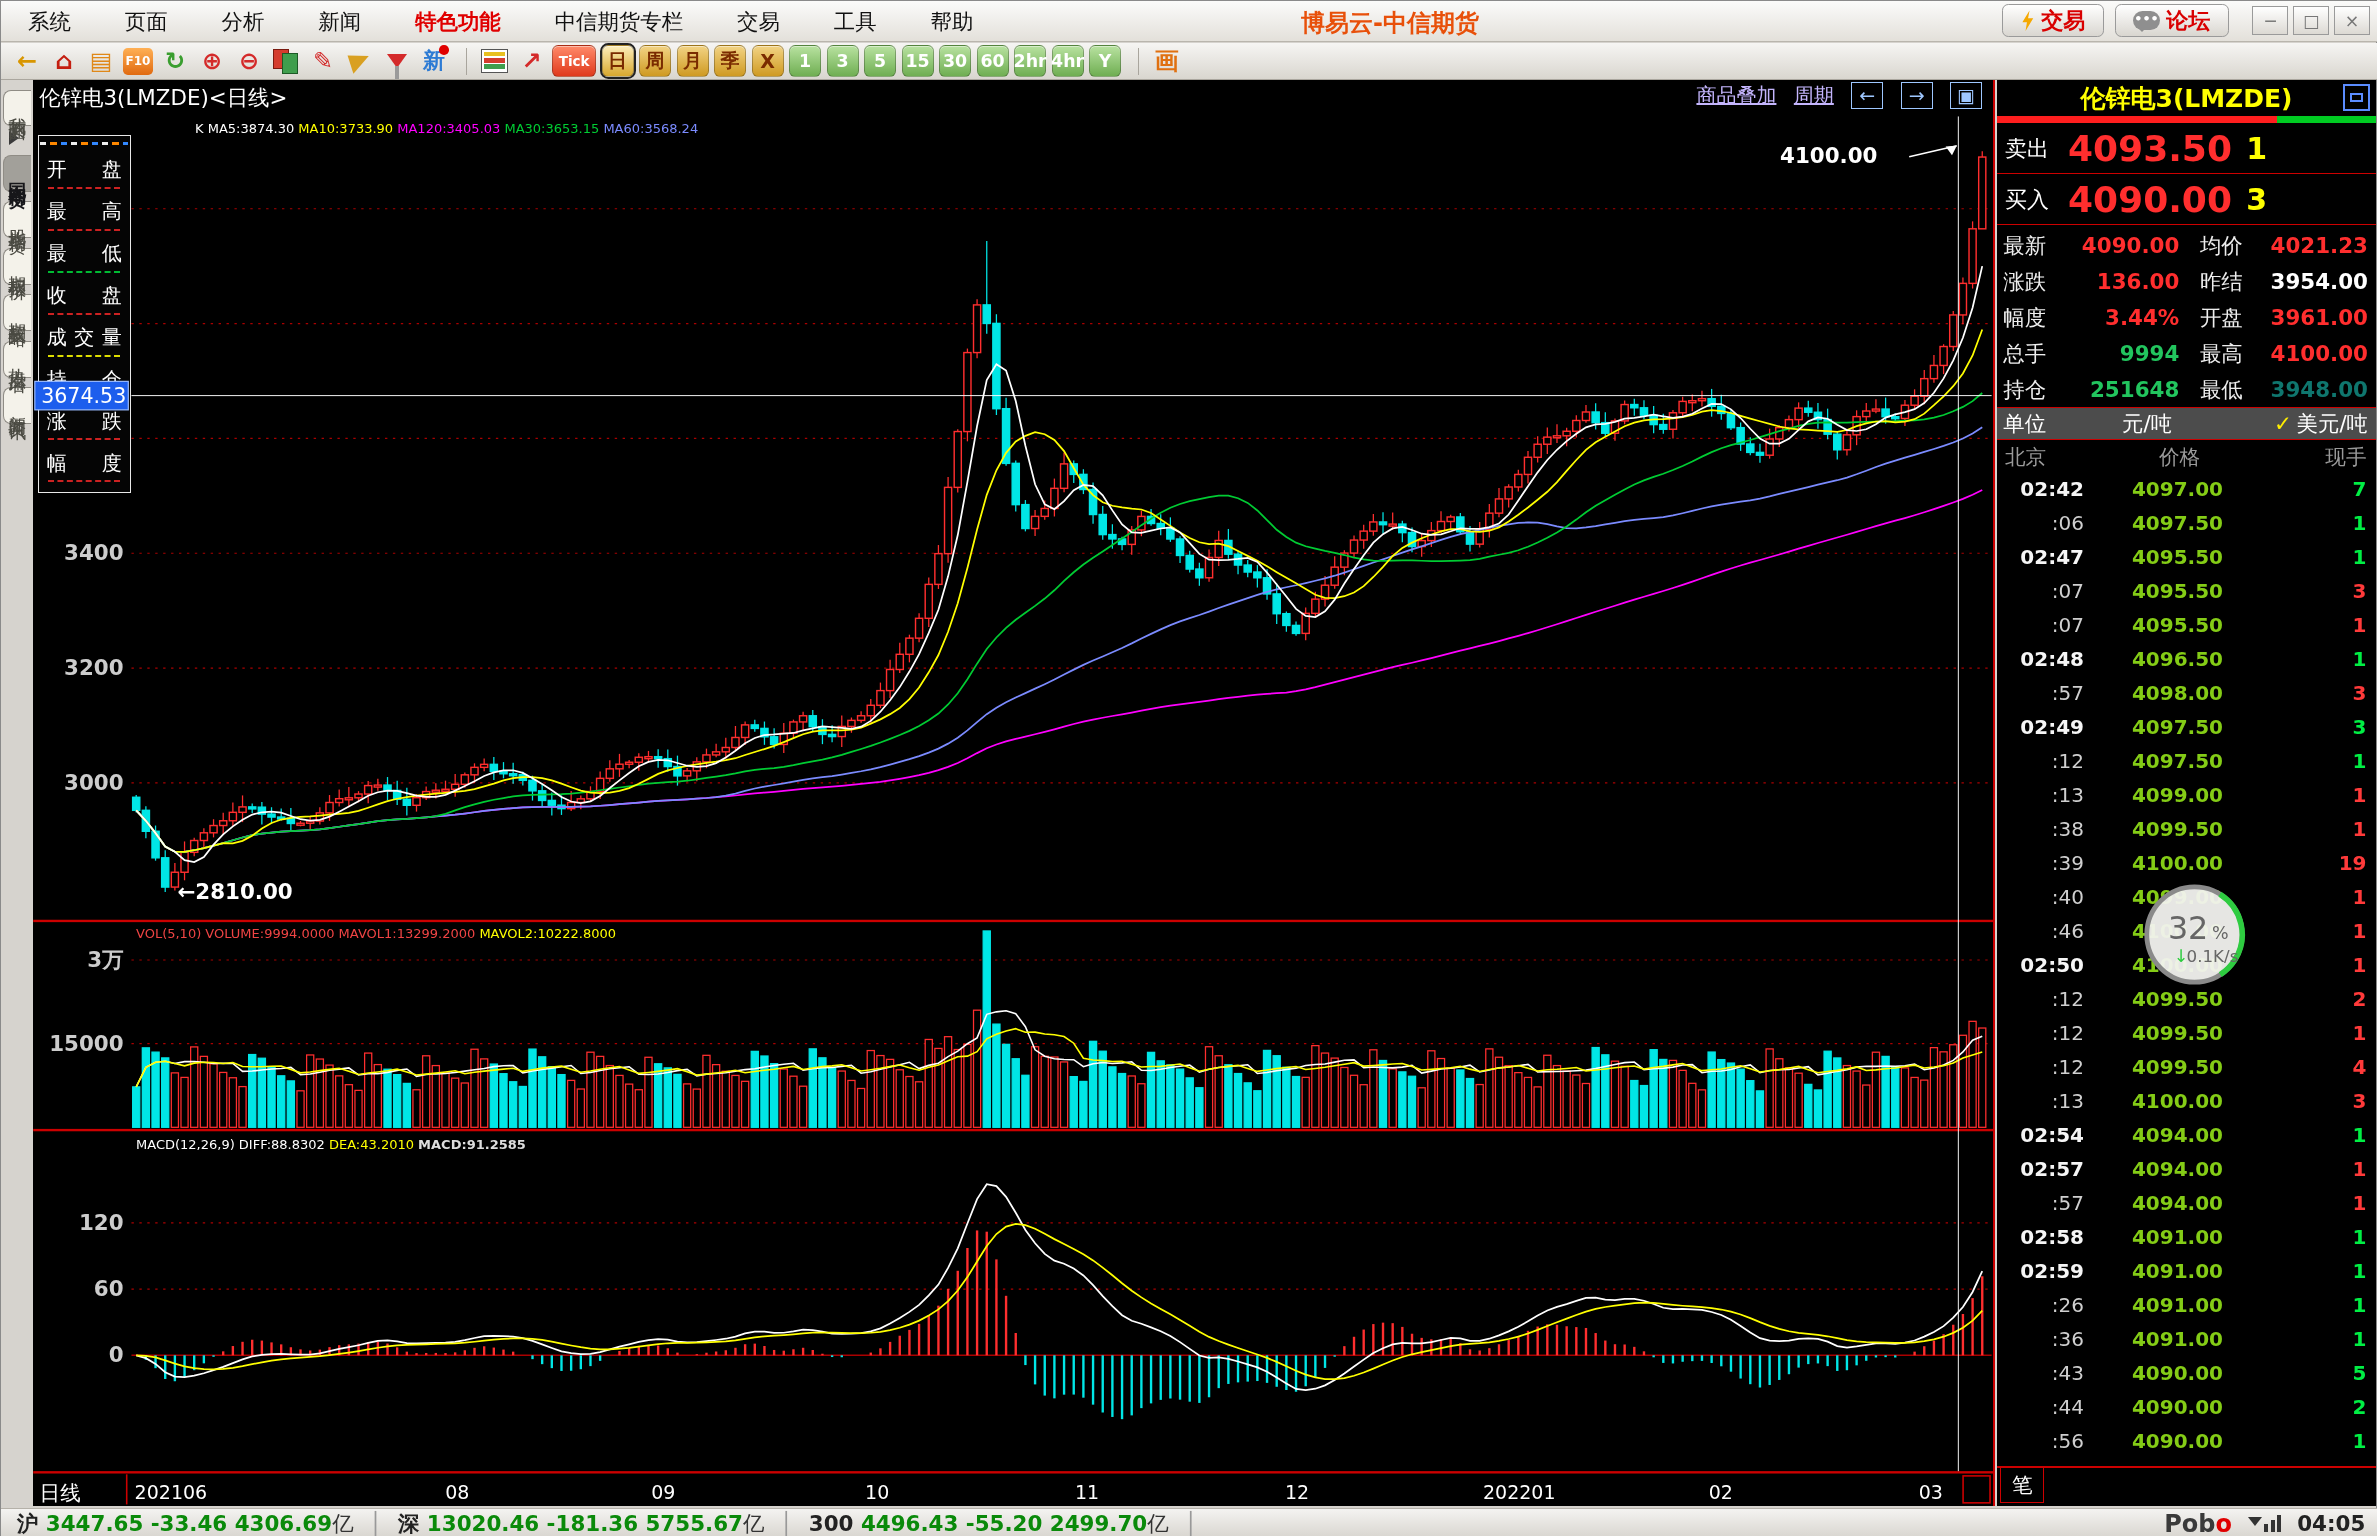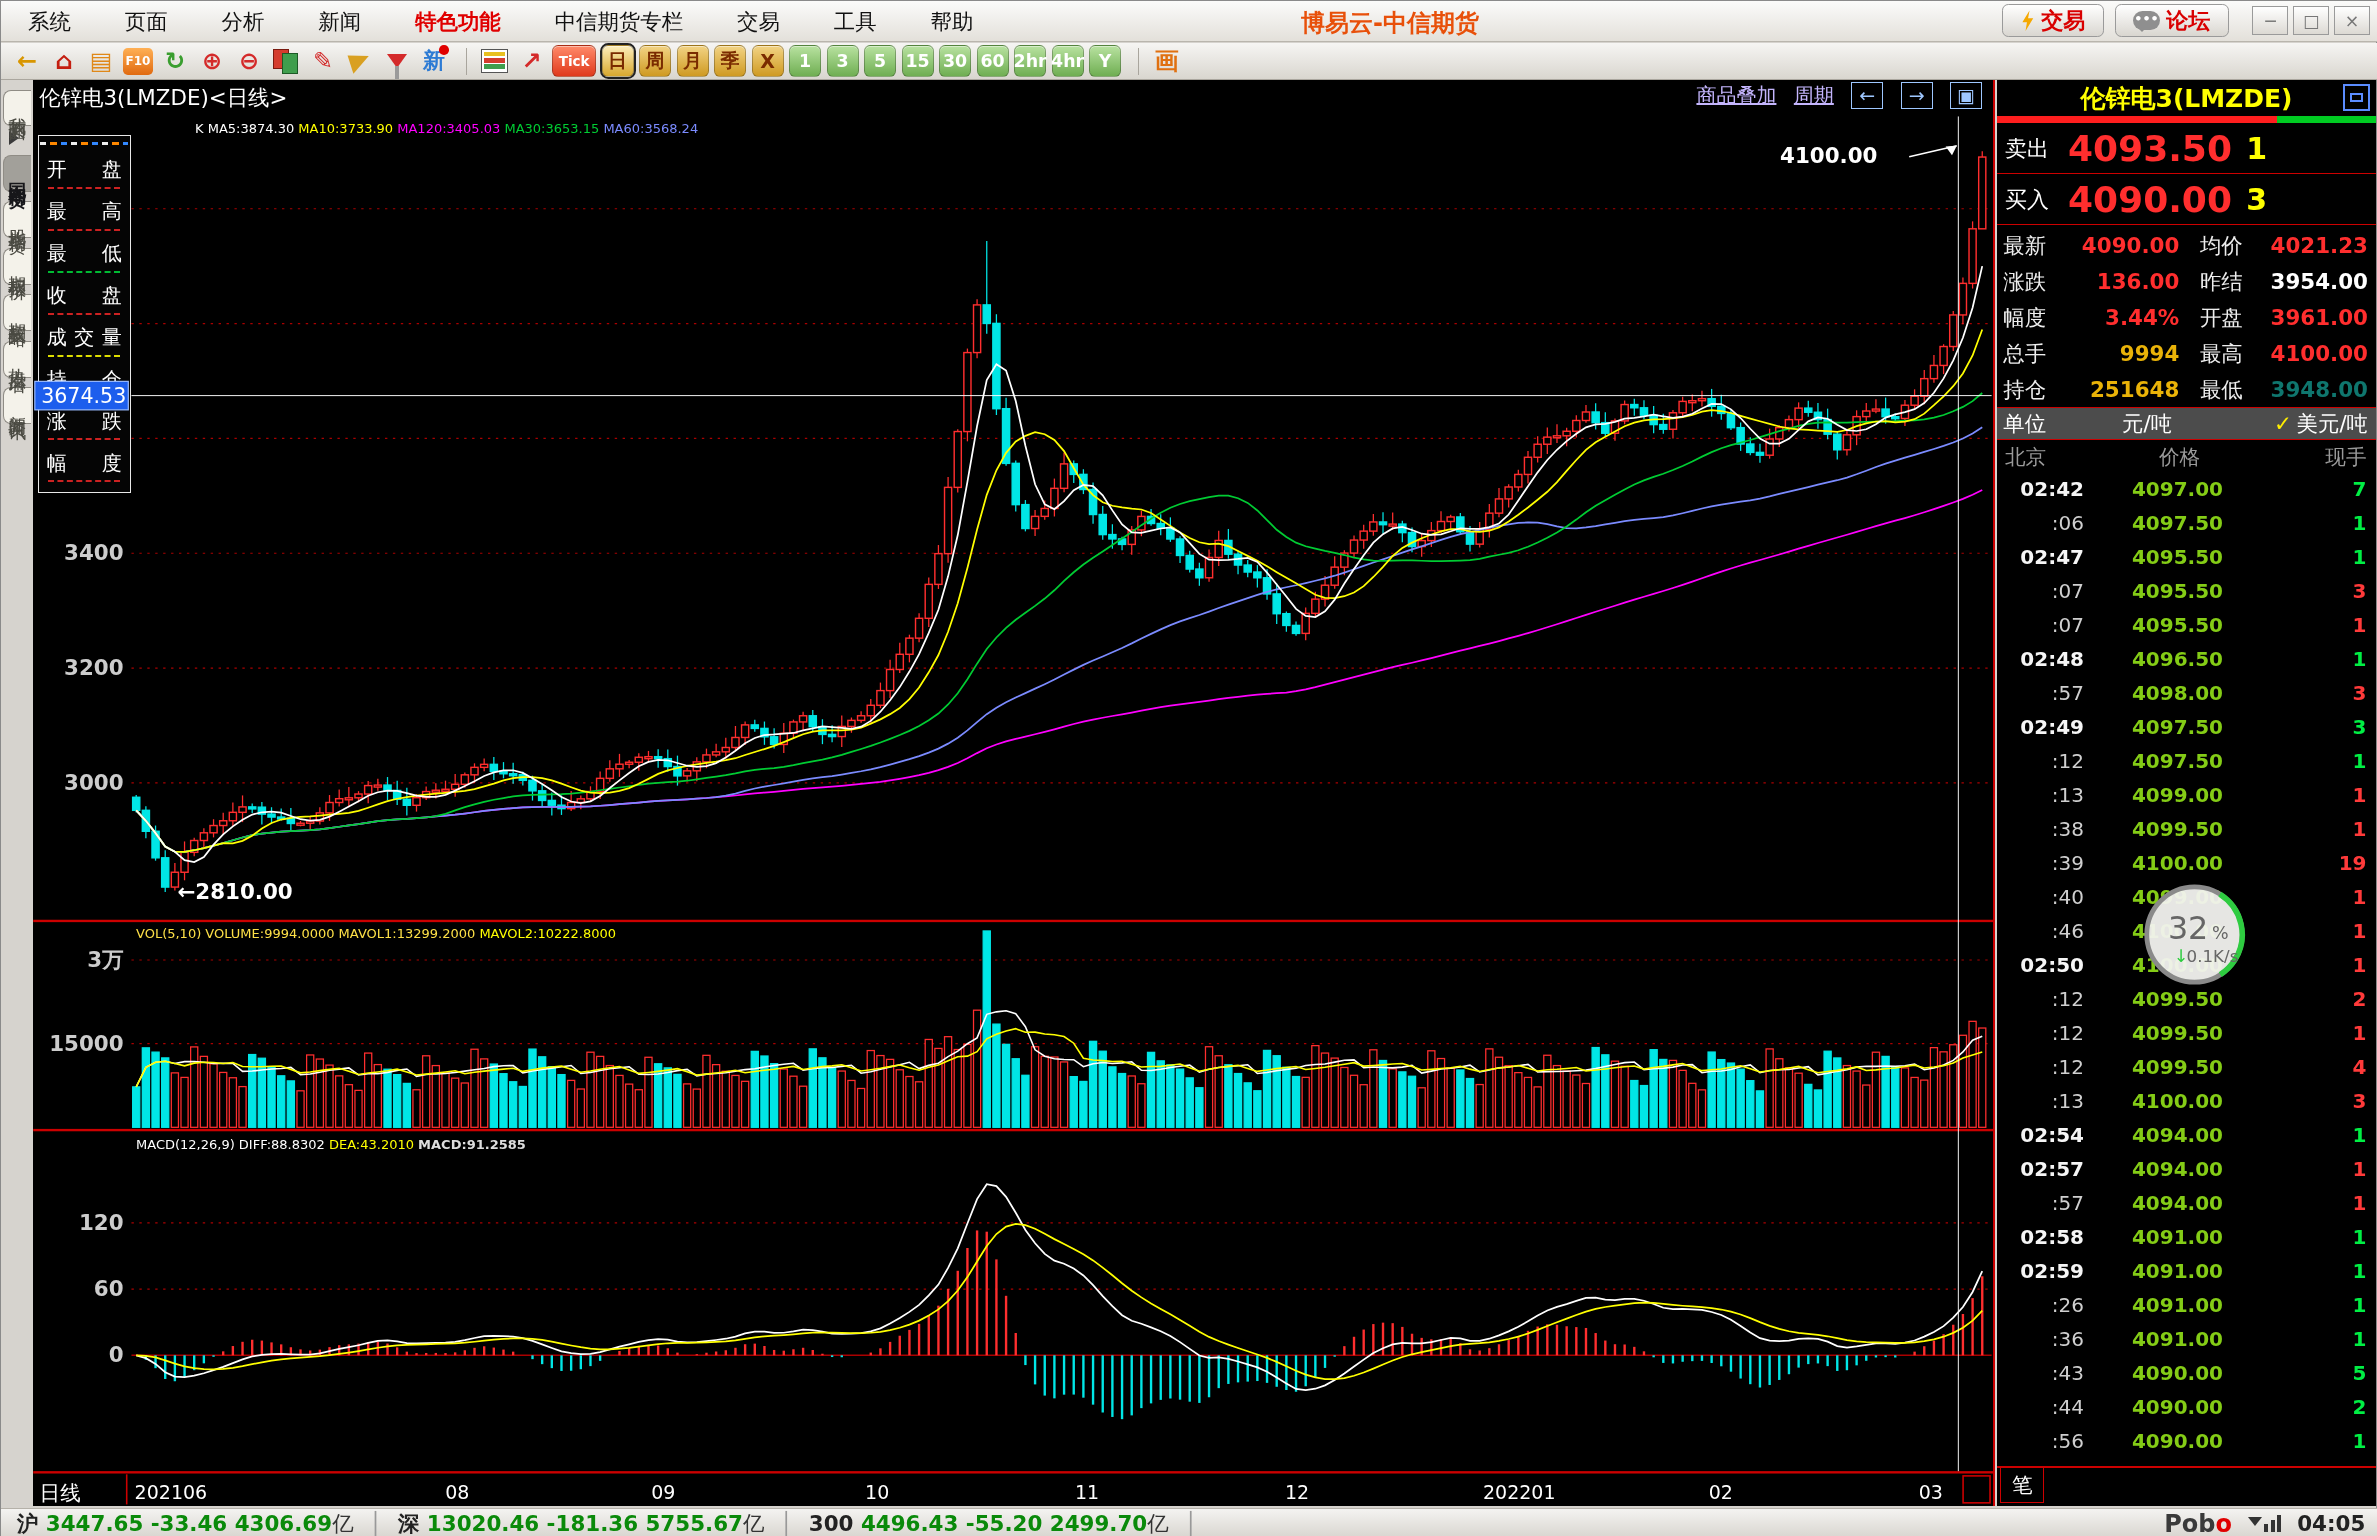--- a/index.html
+++ b/index.html
@@ -67,21 +67,21 @@
   .bs-row{position:absolute;left:0;width:100%;height:50px;border-bottom:1.6px solid #cc0000;display:flex;align-items:center}
   .bs-row .lab{color:#fff;font-size:22px;margin-left:8px}
   .bs-row .price{color:#ff2e2e;font-size:36px;font-weight:bold;margin-left:19px}
   .bs-row .qty{color:#ffff00;font-size:30px;font-weight:bold;margin-left:14.3px}
   #qp-grid{position:absolute;left:0;top:147px;width:100%}
   .qg-row{display:flex;height:36px;align-items:center;font-size:21.4px}
   .qg-row .l{color:#eee;width:65px;margin-left:6.3px}
   .qg-row .v1{width:111px;text-align:right;font-weight:bold}
   .qg-row .l2{color:#eee;width:67px;margin-left:20.6px}
   .qg-row .v2{flex:1;text-align:right;margin-right:8px;font-weight:bold}
-  .red{color:#ff2e2e}.yellow{color:#eab308}.green{color:#0f766e}.white{color:#fff}
+  .red{color:#ff2e2e}.yellow{color:#22c55e}.green{color:#0f766e}.white{color:#fff}
   #qp-unit{position:absolute;left:0;top:327px;width:100%;height:33px;background:#4c4c4c;border-top:1.6px solid #cc0000;border-bottom:1.6px solid #cc0000;display:flex;align-items:center;font-size:21.4px;color:#fff}
   #qp-unit .u-label{margin-left:6.3px}
   #qp-unit .u-cny{margin-left:76px}
   #qp-unit .u-usd{margin-left:auto;margin-right:8px;display:flex;align-items:center;gap:4.8px}
   #qp-unit .chk{color:#ffee00;font-weight:bold}
   #tape-head{position:absolute;left:0;top:362px;width:100%;height:30px;display:flex;align-items:center;color:#9a9a9a;font-size:20.6px}
   #tape-head .h1{margin-left:8px}#tape-head .h2{position:absolute;left:162px}#tape-head .h3{position:absolute;right:9.5px}
   #tape{position:absolute;left:0;top:392px;width:100%}
   .tp-row{height:34px;display:flex;align-items:center;font-size:20px;font-weight:bold}
   .tp-time{width:87px;text-align:right;color:#f5f5f5}
@@ -209,21 +209,21 @@
       <span>伦锌电3(LMZDE)&lt;日线&gt;</span>
       <div id="chart-links">
           <span class="clink">商品叠加</span>
           <span class="clink">周期</span>
           <div class="cibox">←</div>
           <div class="cibox">→</div>
           <div class="cibox">▣</div>
         </div>
     </div>
     <div class="indrow" id="ind-main" style="left:162px;top:41px"><span style="color: rgb(255, 255, 255);">K  </span><span style="color: rgb(255, 255, 255);">MA5:3874.30 </span><span style="color: rgb(255, 255, 0);">MA10:3733.90 </span><span style="color: rgb(255, 0, 255);">MA120:3405.03 </span><span style="color: rgb(0, 204, 51);">MA30:3653.15 </span><span style="color: rgb(123, 139, 255);">MA60:3568.24</span></div>
-    <div class="indrow" id="ind-vol" style="left:103px;top:846px"><span style="color: #fde047; margin-top: 30px;">VOL(5,10) VOLUME:9994.0000 MAVOL1:13299.2000 </span><span style="color: rgb(255, 255, 0);">MAVOL2:10222.8000</span></div>
+    <div class="indrow" id="ind-vol" style="left:103px;top:846px"><span style="color: #ef4444; margin-top: 30px;">VOL(5,10) VOLUME:9994.0000 MAVOL1:13299.2000 </span><span style="color: rgb(255, 255, 0);">MAVOL2:10222.8000</span></div>
     <div class="indrow" id="ind-macd" style="left:103px;top:1057px"><span style="color: rgb(255, 255, 255);">MACD(12,26,9) DIFF:88.8302 </span><span style="color: rgb(255, 255, 0);">DEA:43.2010 </span><span style="color: rgb(221, 221, 221); font-weight: bold;">MACD:91.2585</span></div>
     <div id="legend-box">
         <div class="lg-dash multi"></div>
         <div class="lg-row">
           <div class="lg-label">
             <span>开</span>
             <span>盘</span>
           </div>
           <div class="lg-dash"></div>
         </div>

